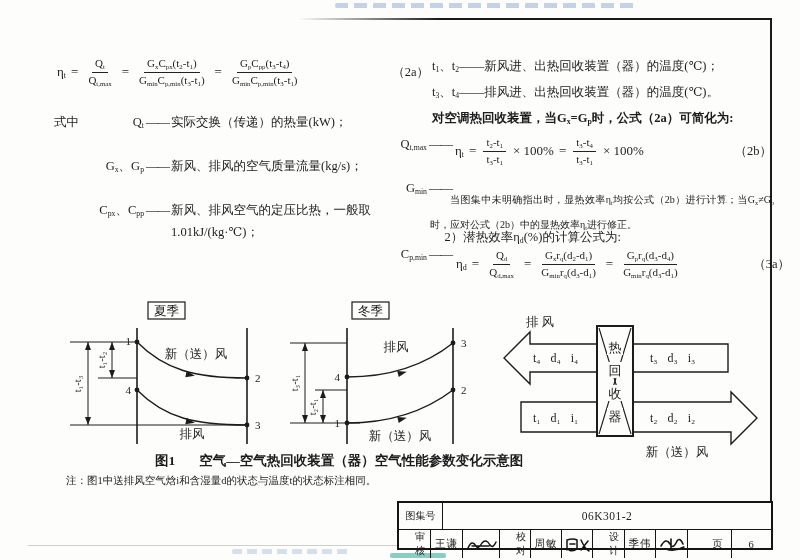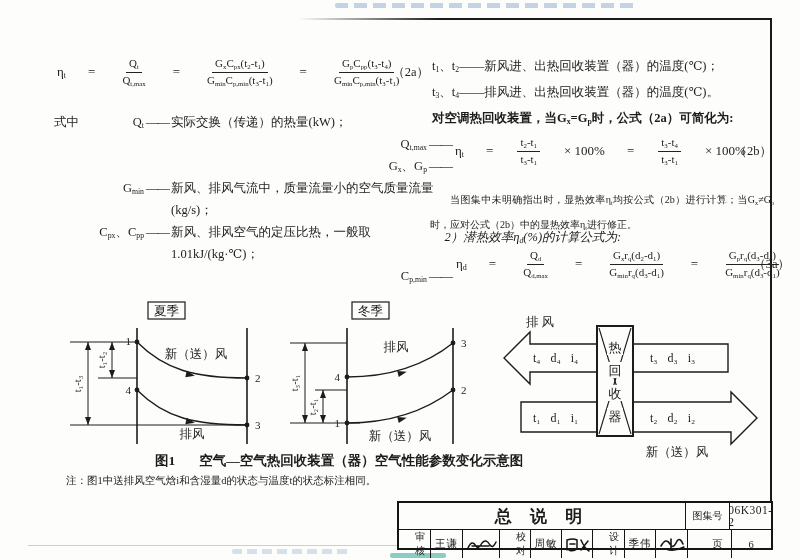--- a/index.html
+++ b/index.html
@@ -11,21 +11,21 @@
   .frame-right{position:absolute;left:770px;top:18px;width:2px;height:532px;background:#1a1a1a;}
   .frame-bottom{position:absolute;left:28px;top:545px;width:744px;height:1px;background:#cfcfc9;}
   
   .wm{position:absolute;opacity:.5;filter:blur(.7px);border-radius:2px;}
   .wm-top{left:335px;top:3px;width:300px;height:5px;
           background:repeating-linear-gradient(90deg,#8fa9cf 0 13px,transparent 13px 19px);}
   .wm-b1{left:232px;top:549px;width:120px;height:5px;opacity:.35;
          background:repeating-linear-gradient(90deg,#8fa9cf 0 10px,transparent 10px 15px);}
   .wm-teal{left:390px;top:553px;width:56px;height:5px;background:#2ba897;opacity:.55;}
   
-  .eq{position:absolute;display:flex;align-items:center;gap:22px;font-size:13px;white-space:nowrap;}
+  .eq{position:absolute;display:flex;align-items:center;gap:5px;font-size:13px;white-space:nowrap;}
   .frac{display:inline-flex;flex-direction:column;align-items:center;line-height:1.25;font-size:11px;margin:0 2px;}
   .frac .num{border-bottom:1.1px solid #222;padding:0 3px 1px;}
   .frac .den{padding:1px 3px 0;}
   .eqtag{position:absolute;right:0;font-size:12.5px;}
   sub{font-size:0.62em;line-height:0;vertical-align:-0.28em;letter-spacing:0;}
   
   .defs{position:absolute;left:54px;top:111px;width:400px;font-size:12.5px;line-height:22px;}
   .defrow{display:flex;justify-content:flex-end;}
   .dprefix{flex:0 0 34px;}
   .dterm{flex:0 0 56px;text-align:right;white-space:nowrap;}
@@ -97,26 +97,26 @@
     </div>
     <div class="defrow">
       <span class="dprefix"></span>
       <span class="dterm">Q<sub>t,max</sub></span>
       <span class="ddash">——</span>
     </div>
     <div class="defrow">
       <span class="dprefix"></span>
       <span class="dterm">G<sub>x</sub>、G<sub>p</sub></span>
       <span class="ddash">——</span>
+      <div class="ddesc">新风、排风的空气质量流量(kg/s)；</div>
     </div>
     <div class="defrow">
       <span class="dprefix"></span>
       <span class="dterm">G<sub>min</sub></span>
       <span class="ddash">——</span>
-      <div class="ddesc">新风、排风气流中，质量流量小的空气质量流量(kg/s)；</div>
     </div>
     <div class="defrow">
       <span class="dprefix"></span>
       <span class="dterm">C<sub>px</sub>、C<sub>pp</sub></span>
       <span class="ddash">——</span>
       <div class="ddesc">新风、排风空气的定压比热，一般取1.01kJ/(kg·℃)；</div>
     </div>
     <div class="defrow">
       <span class="dprefix"></span>
       <span class="dterm">C<sub>p,min</sub></span>
@@ -139,21 +139,21 @@
     <span>=</span>
     <span class="frac">
       <span class="num">t<sub>3</sub>-t<sub>4</sub></span>
       <span class="den">t<sub>3</sub>-t<sub>1</sub></span>
     </span>
     <span>× 100%</span>
     <span class="eqtag">（2b）</span>
   </div>
 
   <div class="rpara">当图集中未明确指出时，显热效率η<sub>t</sub>均按公式（2b）进行计算；当G<sub>x</sub>≠G<sub>p</sub>时，应对公式（2b）中的显热效率η<sub>t</sub>进行修正。</div>
-  <div class="rline" style="top:229px;text-indent:1em;font-style:italic;">2）潜热效率η<sub>d</sub>(%)的计算公式为:</div>
+  <div class="rline" style="top:229px;text-indent:1em;">2）潜热效率η<sub>d</sub>(%)的计算公式为:</div>
 
   <div class="eq" style="left:456px;top:249px;width:334px;">
     <span>η<sub>d</sub></span>
     <span>=</span>
     <span class="frac">
       <span class="num">Q<sub>d</sub></span>
       <span class="den">Q<sub>d,max</sub></span>
     </span>
     <span>=</span>
     <span class="frac">
@@ -275,21 +275,20 @@
   </svg>
 
   <div class="caption">
     <span>图1</span>
     <span>空气—空气热回收装置（器）空气性能参数变化示意图</span>
   </div>
   <div class="note">注：图1中送排风空气焓i和含湿量d的状态与温度t的状态标注相同。</div>
 
   <div class="tblock">
     <div class="tb-r1">
-      <div class="tb-cell tb-title">总 说 明</div>
       <div class="tb-cell tb-atlas-label">图集号</div>
       <div class="tb-cell tb-atlas-no last">06K301-2</div>
     </div>
     <div class="tb-r2">
       <div class="tb-cell tb-small c32">审核</div>
       <div class="tb-cell tb-name c32">王谦</div>
       <div class="tb-cell c37">
         <svg width="33" height="15" viewBox="0 0 33 15">
           <path d="M3 11 Q7 2 11 9 Q13 13 17 6 Q21 1 25 8 Q28 12 31 5 M7 9 L24 9" fill="none" stroke="#151515" stroke-width="1.5" stroke-linecap="round"></path>
         </svg>

